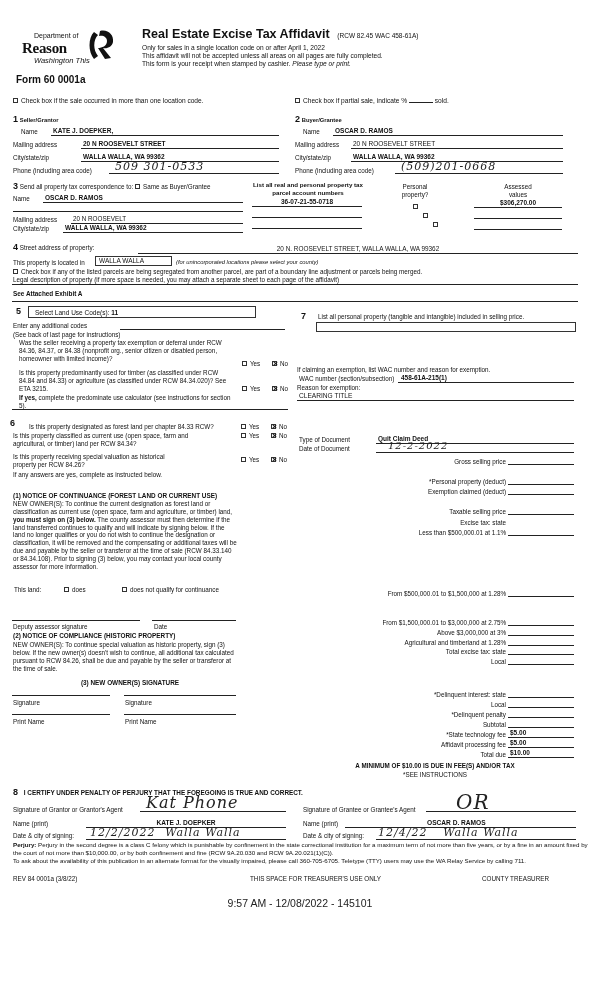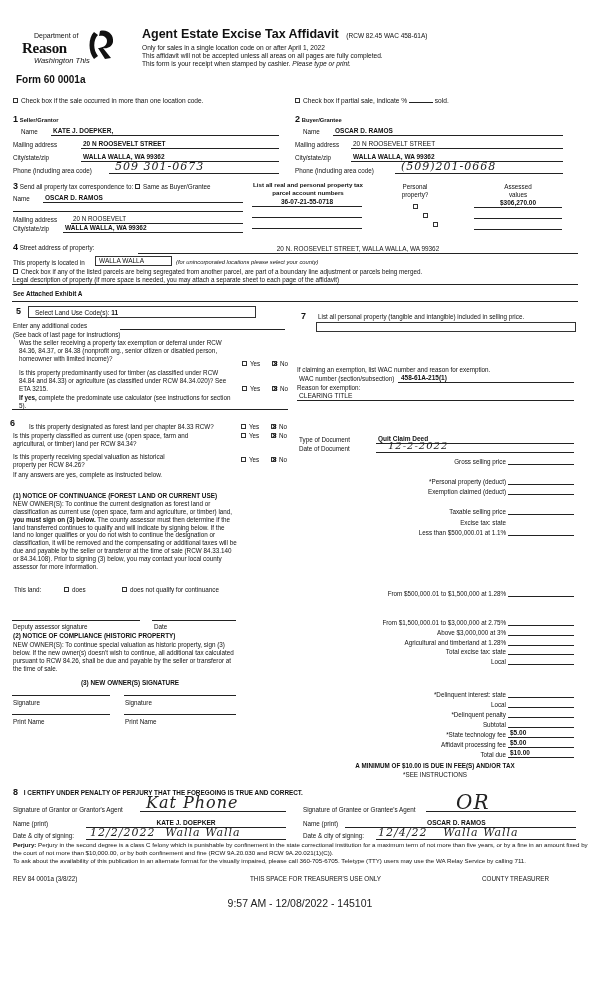--- a/index.html
+++ b/index.html
@@ -32,21 +32,21 @@
   <div class="abs" style="left:2px;top:9px;font-family:'Liberation Serif',serif;font-size:15px;font-weight:bold;letter-spacing:-0.3px;">Reason</div>
   <div class="abs i" style="left:14px;top:26px;font-size:7.5px;">Washington This</div>
   <svg class="abs" style="left:66px;top:-2px;" width="30" height="34" viewBox="0 0 30 34">
     <path d="M8 4 C2 10 2 24 8 31 L12 28 C7 22 7 12 12 7 Z" fill="#111"></path>
     <path d="M14 3 C22 1 28 7 27 14 C26 19 21 21 17 20 L25 30 L19 31 L12 20 C16 20 21 18 21 13 C21 9 17 7 13 8 Z" fill="#111"></path>
   </svg>
 </div>
 <div class="abs b" style="left:16px;top:74px;font-size:10px;">Form 60 0001a</div>
 
 <div class="abs" style="left:142px;top:27px;width:440px;">
-  <span class="b" style="font-size:12.5px;">Agent Estate Excise Tax Affidavit</span>
+  <span class="b" style="font-size:12.5px;">Real Estate Excise Tax Affidavit</span>
   <span style="font-size:6.5px;margin-left:6px;">(RCW 82.45 WAC 458-61A)</span>
   <div style="font-size:6.6px;margin-top:1px;">Only for sales in a single location code on or after April 1, 2022</div>
   <div style="font-size:6.6px;">This affidavit will not be accepted unless all areas on all pages are fully completed.</div>
   <div style="font-size:6.6px;">
     <span>This form is your receipt when stamped by cashier.</span>
     <span class="i">Please type or print.</span>
   </div>
 </div>
 
 
@@ -62,21 +62,21 @@
 
 <div class="abs" style="left:13px;top:114px;width:268px;">
   <div><span class="secnum">1</span> <span class="b" style="font-size:5.8px;">Seller/Grantor</span></div>
   <div class="abs" style="left:8px;top:14px;">Name</div>
   <div class="abs thick val" style="left:38px;top:13px;width:228px;height:9px;padding-left:2px;">KATE J. DOEPKER,</div>
   <div class="abs" style="left:0;top:27px;">Mailing address</div>
   <div class="abs thick val" style="left:68px;top:26px;width:198px;height:9px;padding-left:2px;">20 N ROOSEVELT STREET</div>
   <div class="abs" style="left:0;top:40px;">City/state/zip</div>
   <div class="abs thick val" style="left:68px;top:39px;width:198px;height:9px;padding-left:2px;">WALLA WALLA, WA 99362</div>
   <div class="abs" style="left:0;top:53px;">Phone (including area code)</div>
-  <div class="abs thick hw" style="left:96px;top:46px;width:170px;height:14px;padding-left:6px;">509 301-0673</div>
+  <div class="abs thick hw" style="left:96px;top:46px;width:170px;height:14px;padding-left:6px;">509 301-0533</div>
 </div>
 
 
 <div class="abs" style="left:295px;top:114px;width:280px;">
   <div><span class="secnum">2</span> <span class="b" style="font-size:5.8px;">Buyer/Grantee</span></div>
   <div class="abs" style="left:8px;top:14px;">Name</div>
   <div class="abs thick val" style="left:38px;top:13px;width:230px;height:9px;padding-left:2px;">OSCAR D. RAMOS</div>
   <div class="abs" style="left:0;top:27px;">Mailing address</div>
   <div class="abs thick val" style="left:56px;top:26px;width:212px;height:9px;padding-left:2px;font-weight:normal;">20 N ROOSEVELT STREET</div>
   <div class="abs" style="left:0;top:40px;">City/state/zip</div>

